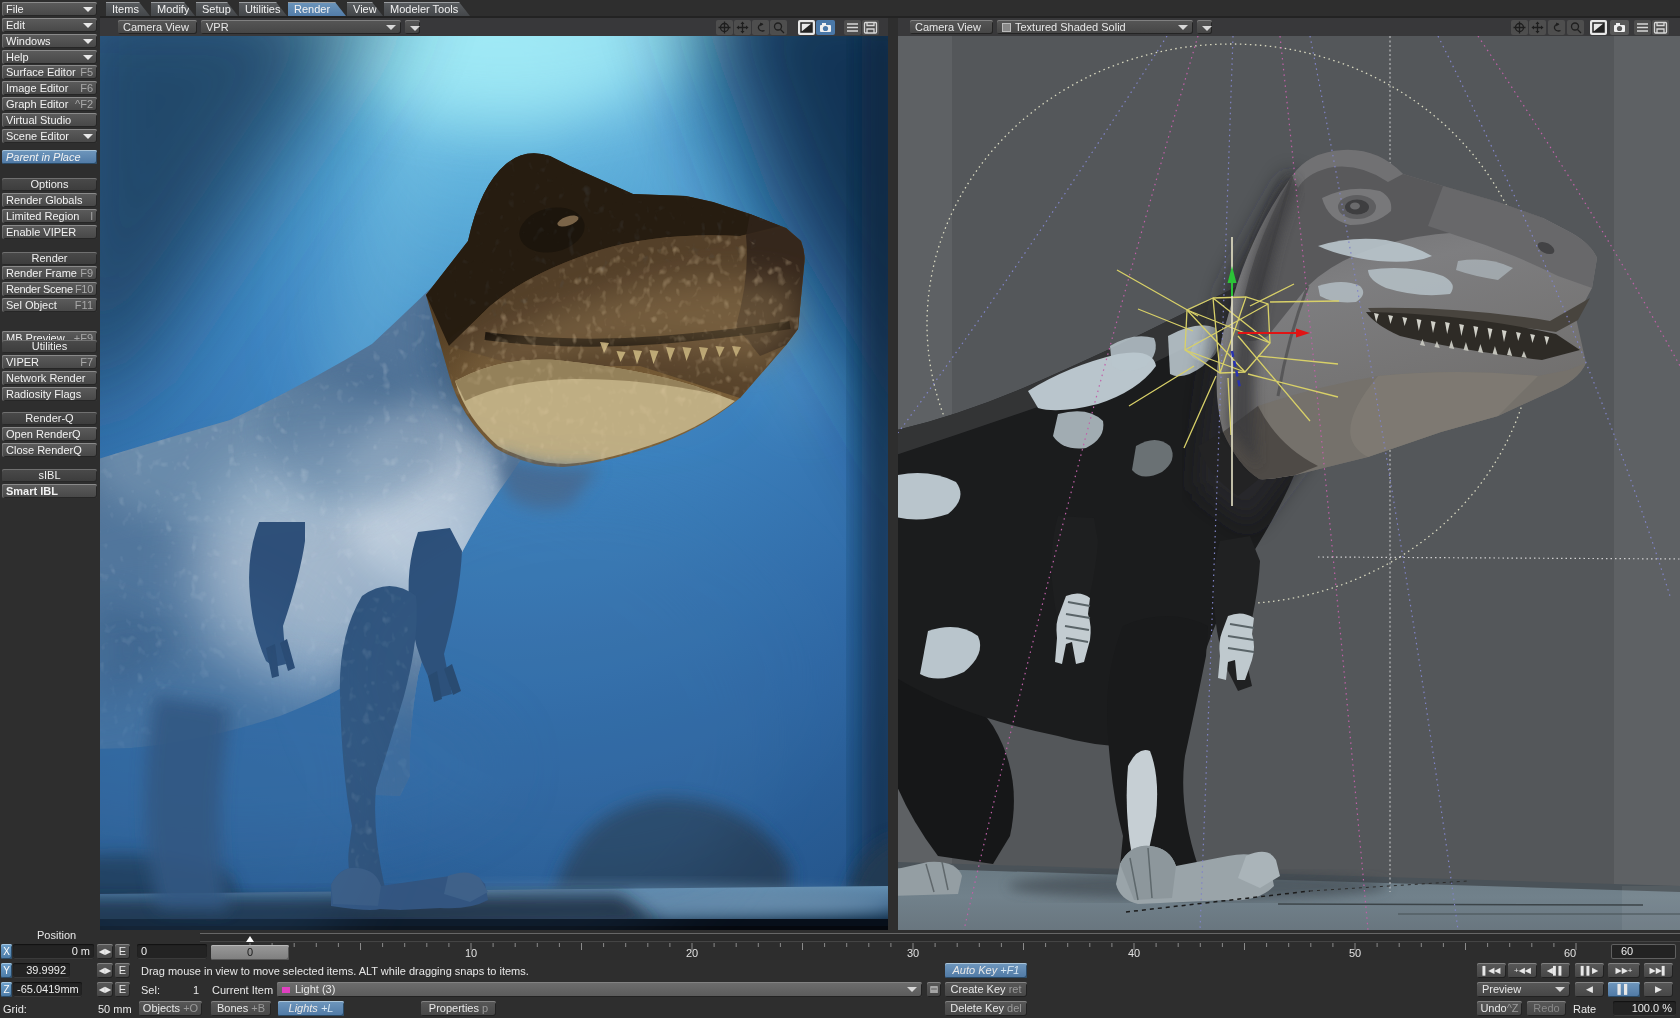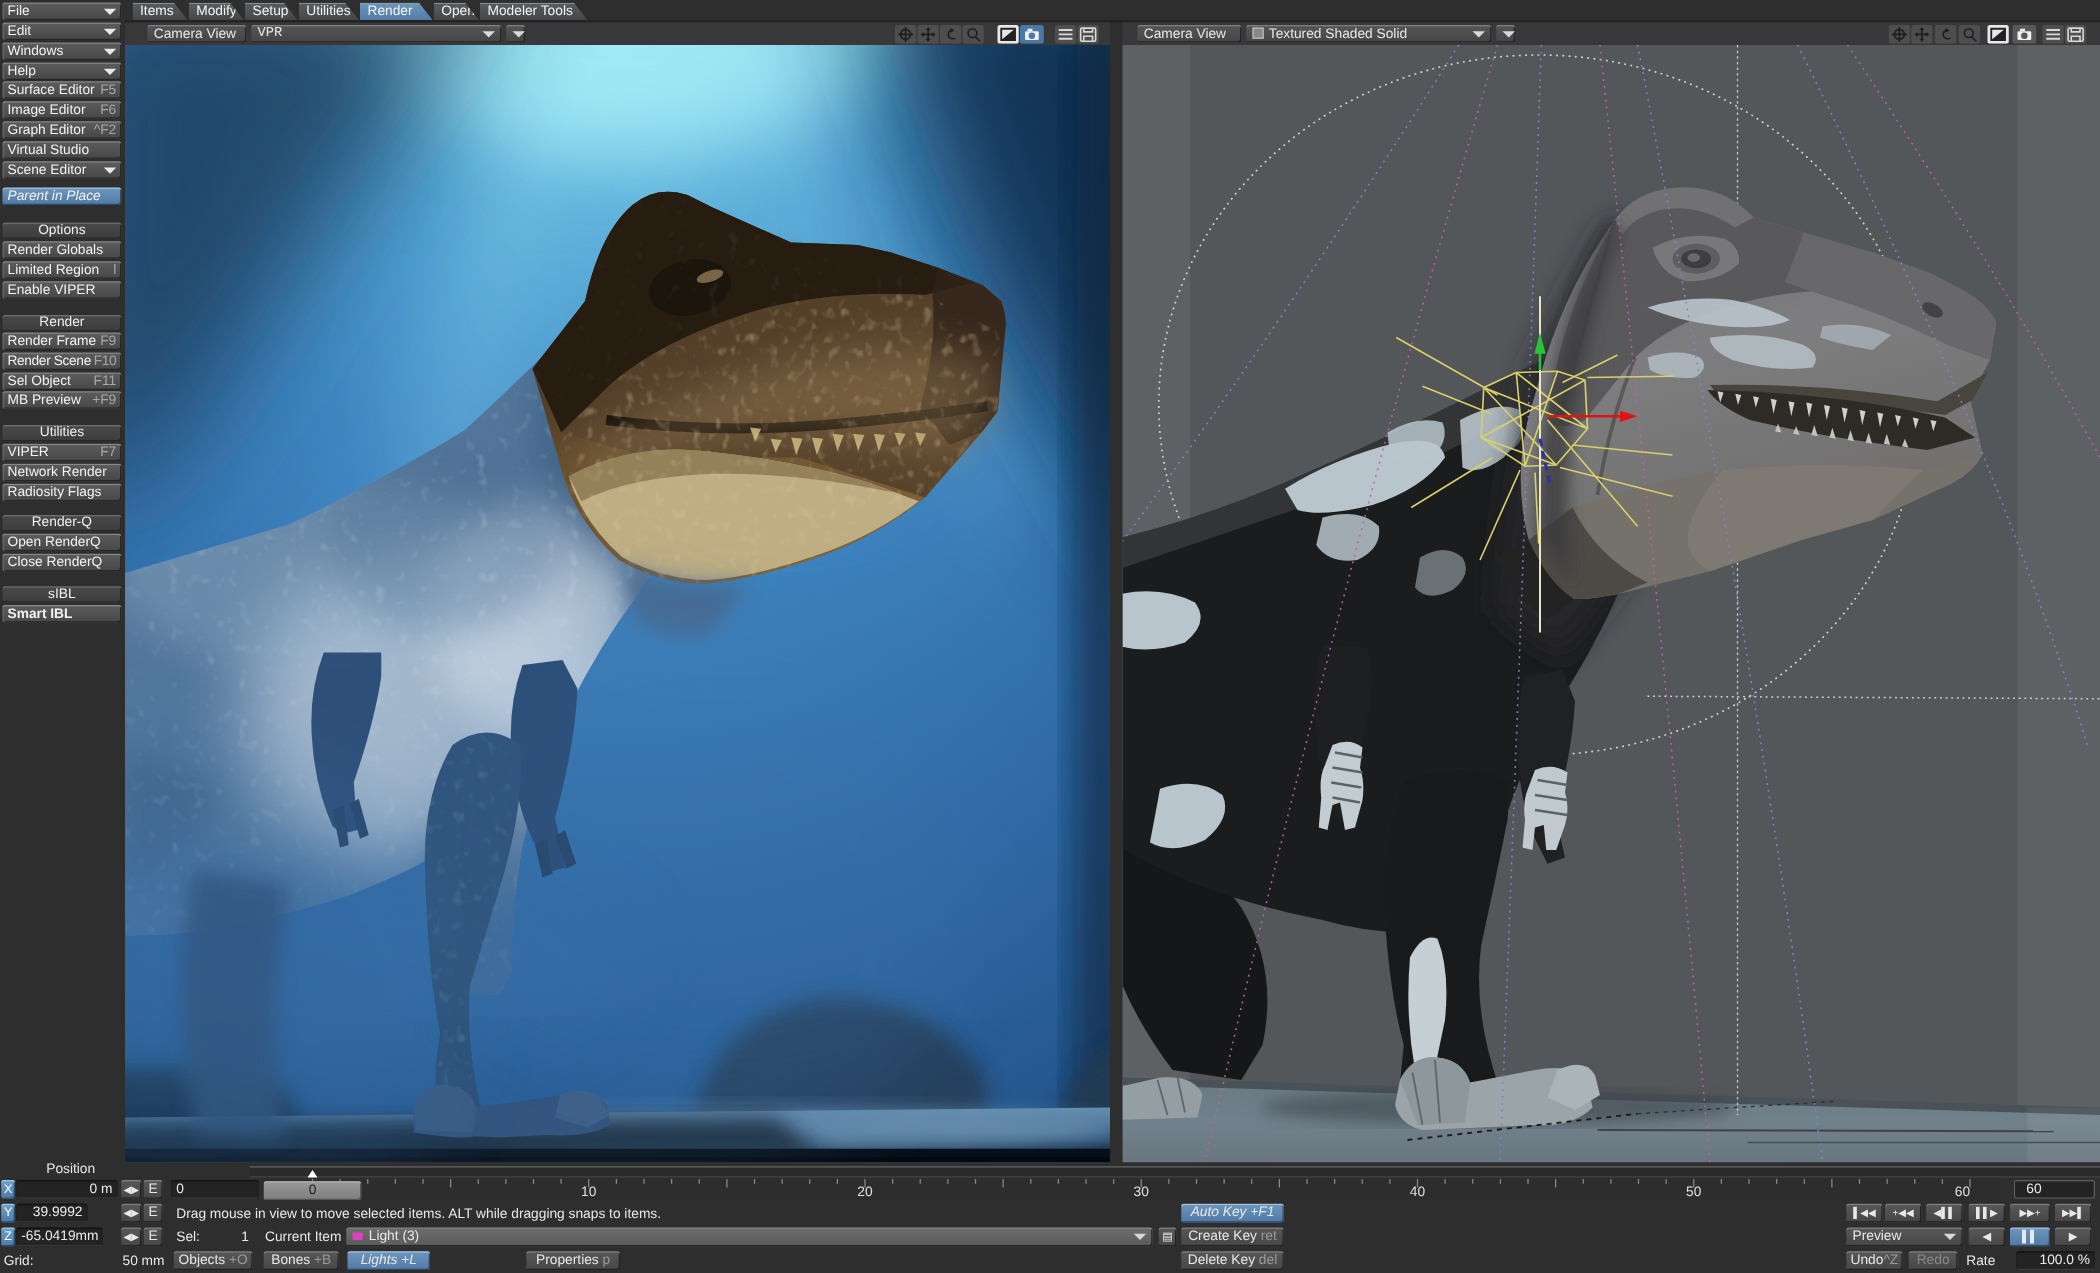--- a/index.html
+++ b/index.html
@@ -50,21 +50,21 @@
 <div id="app">
 
   <div id="tabbar">
     <div style="position:absolute;left:0;top:16px;width:1580px;height:2px;background:#232323;"></div>
   </div>
   <div class="tab" style="left:106px;width:44px;">Items</div>
   <div class="tab" style="left:151px;width:44px;">Modify</div>
   <div class="tab" style="left:196px;width:42px;">Setup</div>
   <div class="tab" style="left:239px;width:48px;">Utilities</div>
   <div class="tab active" style="left:288px;width:58px;">Render</div>
-  <div class="tab" style="left:347px;width:36px;">Open</div>
+  <div class="tab" style="left:347px;width:36px;">View</div>
   <div class="tab" style="left:384px;width:86px;">Modeler Tools</div>
 
   <div id="sidebar" class="abs" style="left:0;top:0;width:100px;height:1018px;background:#2e2e2e;"></div>
   <div class="sbtn" style="top:2px;">File<span class="arr"></span></div>
   <div class="sbtn" style="top:18px;">Edit<span class="arr"></span></div>
   <div class="sbtn" style="top:34px;">Windows<span class="arr"></span></div>
   <div class="sbtn" style="top:50px;">Help<span class="arr"></span></div>
   <div class="sbtn" style="top:65px;">Surface Editor<span class="sc">F5</span></div>
   <div class="sbtn" style="top:81px;">Image Editor<span class="sc">F6</span></div>
   <div class="sbtn" style="top:97px;">Graph Editor<span class="sc">^F2</span></div>
@@ -72,34 +72,34 @@
   <div class="sbtn" style="top:129px;">Scene Editor<span class="arr"></span></div>
   <div class="sbtn blue" style="top:150px;">Parent in Place</div>
   <div class="shdr" style="top:178px;">Options</div>
   <div class="sbtn" style="top:193px;">Render Globals</div>
   <div class="sbtn" style="top:209px;">Limited Region<span class="sc">l</span></div>
   <div class="sbtn" style="top:225px;">Enable VIPER</div>
   <div class="shdr" style="top:252px;">Render</div>
   <div class="sbtn" style="top:266px;">Render Frame<span class="sc">F9</span></div>
   <div class="sbtn" style="top:282px;letter-spacing:-0.3px;">Render Scene<span class="sc">F10</span></div>
   <div class="sbtn" style="top:298px;">Sel Object<span class="sc">F11</span></div>
-  <div class="sbtn" style="top:313px;">MB Preview<span class="sc">+F9</span></div>
+  <div class="sbtn" style="top:331px;">MB Preview<span class="sc">+F9</span></div>
   <div class="shdr" style="top:340px;">Utilities</div>
   <div class="sbtn" style="top:355px;">VIPER<span class="sc">F7</span></div>
   <div class="sbtn" style="top:371px;">Network Render</div>
   <div class="sbtn" style="top:387px;">Radiosity Flags</div>
   <div class="shdr" style="top:412px;">Render-Q</div>
   <div class="sbtn" style="top:427px;">Open RenderQ</div>
   <div class="sbtn" style="top:443px;">Close RenderQ</div>
   <div class="shdr" style="top:469px;">sIBL</div>
   <div class="sbtn" style="top:484px;font-weight:bold;">Smart IBL</div>
 
   <div class="vph" style="left:100px;width:788px;"></div>
   <div class="vpbtn" style="left:118px;width:79px;">Camera View<span class="da"></span></div>
-  <div class="vpbtn" style="left:201px;width:200px;font-family:Liberation Mono, monospace;">VPR<span class="da" style="float:right;margin-top:5px;"></span></div>
+  <div class="vpbtn" style="left:201px;width:200px;">VPR<span class="da" style="float:right;margin-top:5px;"></span></div>
   <div class="vpbtn" style="left:405px;width:15px;"><span class="da" style="margin-left:0;"></span></div>
 
   <div class="vph" style="left:898px;width:782px;"></div>
   <div class="vpbtn" style="left:910px;width:83px;">Camera View<span class="da"></span></div>
   <div class="vpbtn" style="left:997px;width:196px;"><span style="display:inline-block;width:9px;height:9px;background:#888;border:1px solid #bbb;vertical-align:-1px;margin-right:4px;"></span>Textured Shaded Solid<span class="da" style="float:right;margin-top:5px;"></span></div>
   <div class="vpbtn" style="left:1197px;width:15px;"><span class="da" style="margin-left:0;"></span></div>
 
   <svg class="abs" style="left:716px;top:20px;" width="172" height="15">
     <g>
       <rect x="0" y="0" width="17" height="15" rx="2" fill="#4e4e4e"></rect>

